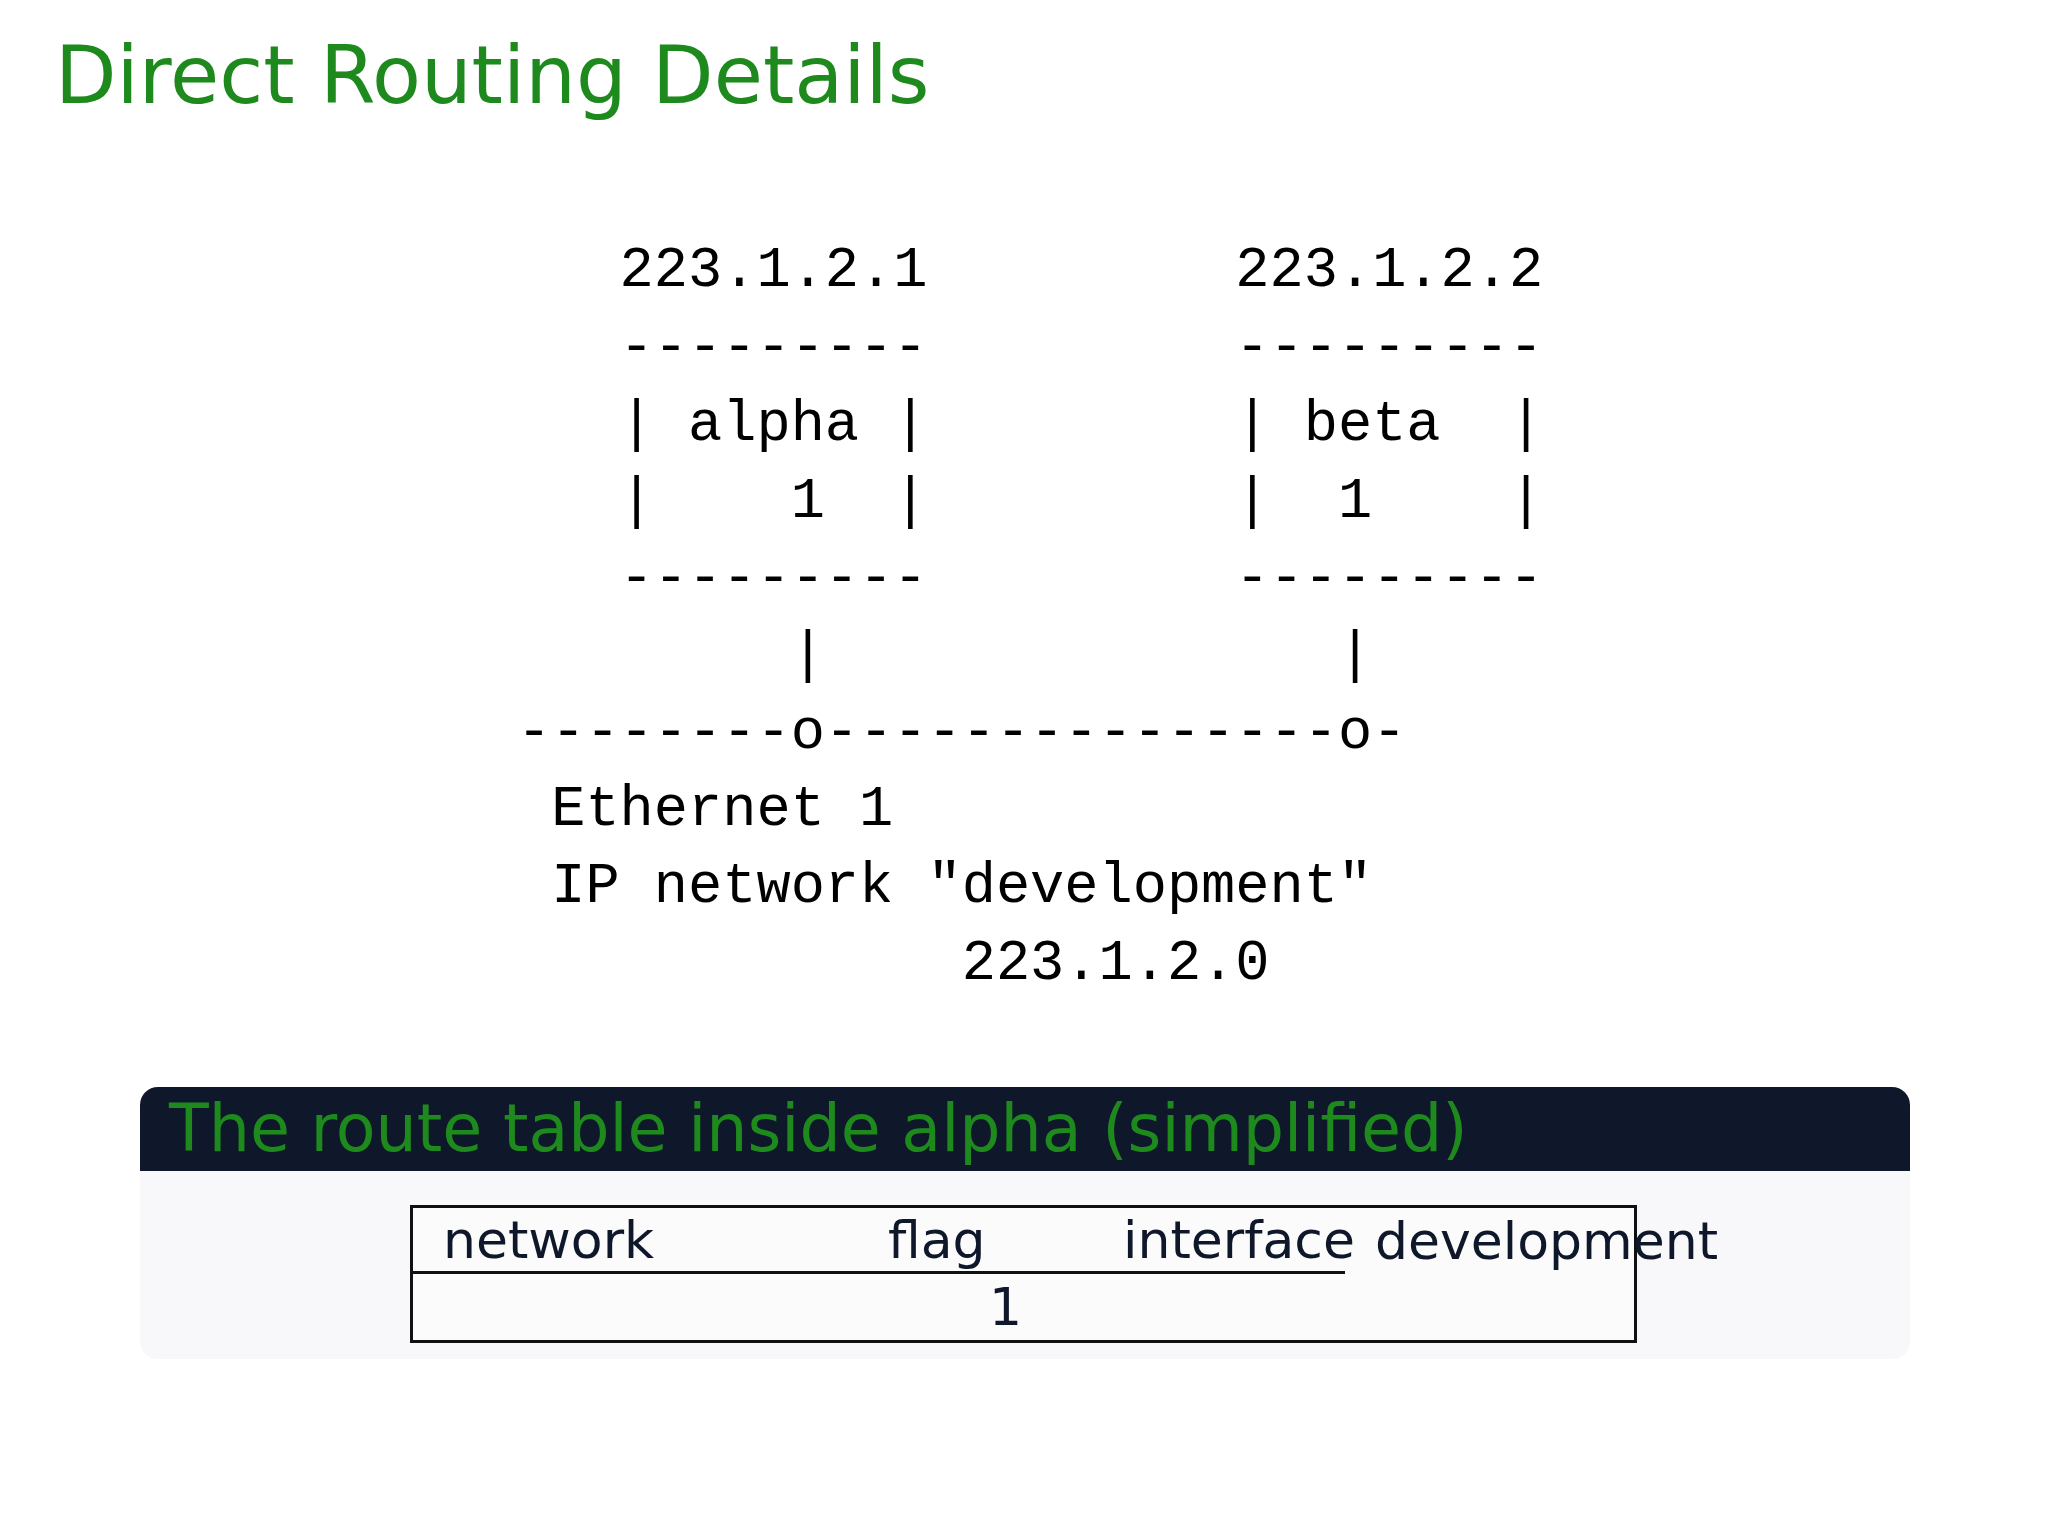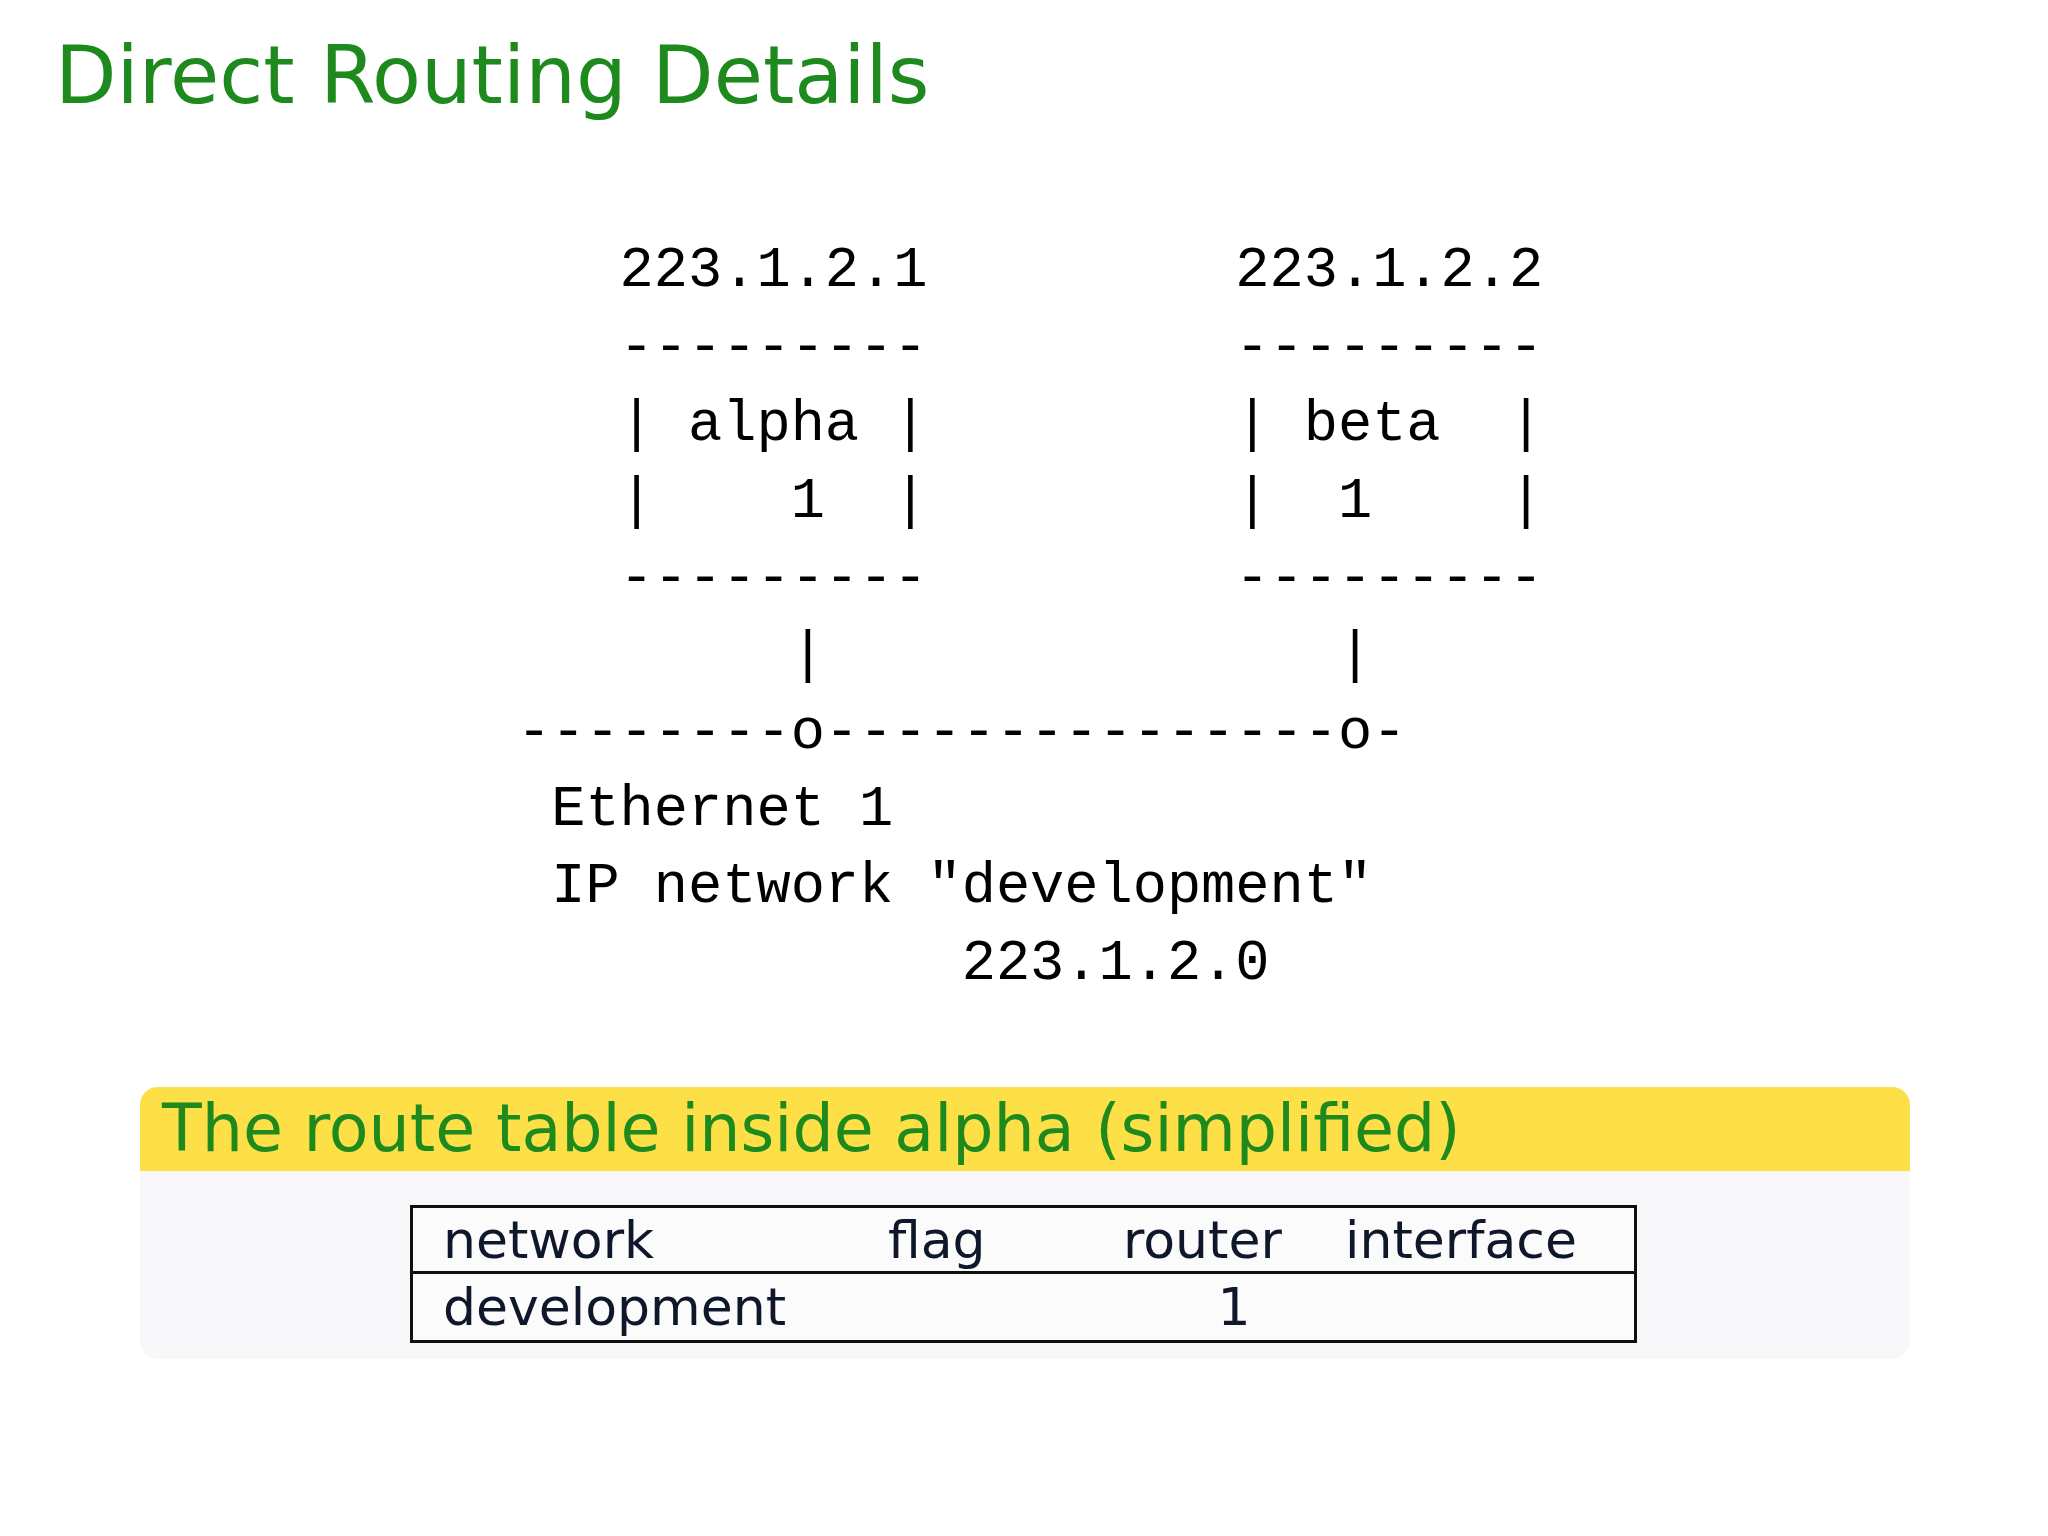--- a/index.html
+++ b/index.html
@@ -38,25 +38,25 @@
     left: 140px;
     top: 1087px;
     width: 1770px;
     height: 272px;
     border-radius: 18px;
     background: #f8f8fa;
   }
   .block-title {
     height: 84px;
     border-radius: 18px 18px 0 0;
-    background: #fde047;
+    background: #0f172a;
     color: #1e8a1e;
     font-size: 65px;
     line-height: 84px;
-    padding-left: 22px;
+    padding-left: 29px;
     white-space: nowrap;
   }
   .rtable {
     position: absolute;
     left: 410px;
     top: 1205px;
     width: 1221px;
     display: grid;
     grid-template-columns: 475px 235px 222px 1fr;
     grid-auto-rows: 66px;
@@ -96,21 +96,20 @@
  IP network "development"
              223.1.2.0</pre>
 
   <div class="block">
     <div class="block-title">The route table inside alpha (simplified)</div>
   </div>
 
   <div class="rtable">
     <div class="cell hdr first">network</div>
     <div class="cell hdr">flag</div>
-    <div class="cell hdr">router</div>
     <div class="cell hdr">interface</div>
 
     <div class="cell first">development</div>
     <div class="cell"></div>
     <div class="cell center">1</div>
   </div>
 
   <div class="page-number">49 / 186</div>
 
 </div>

